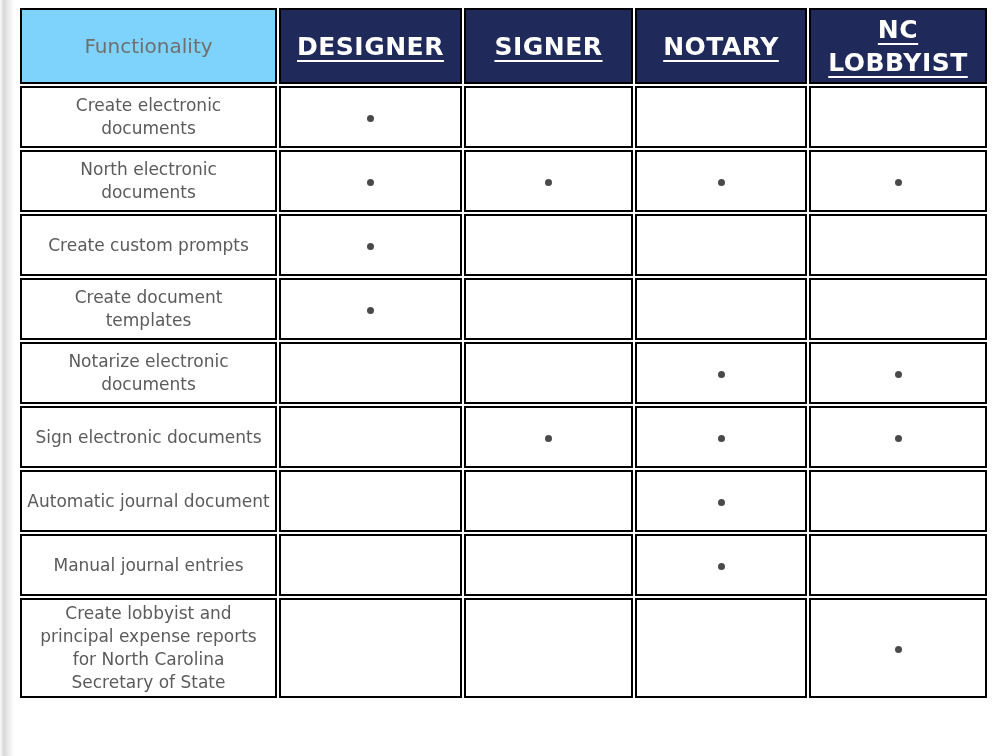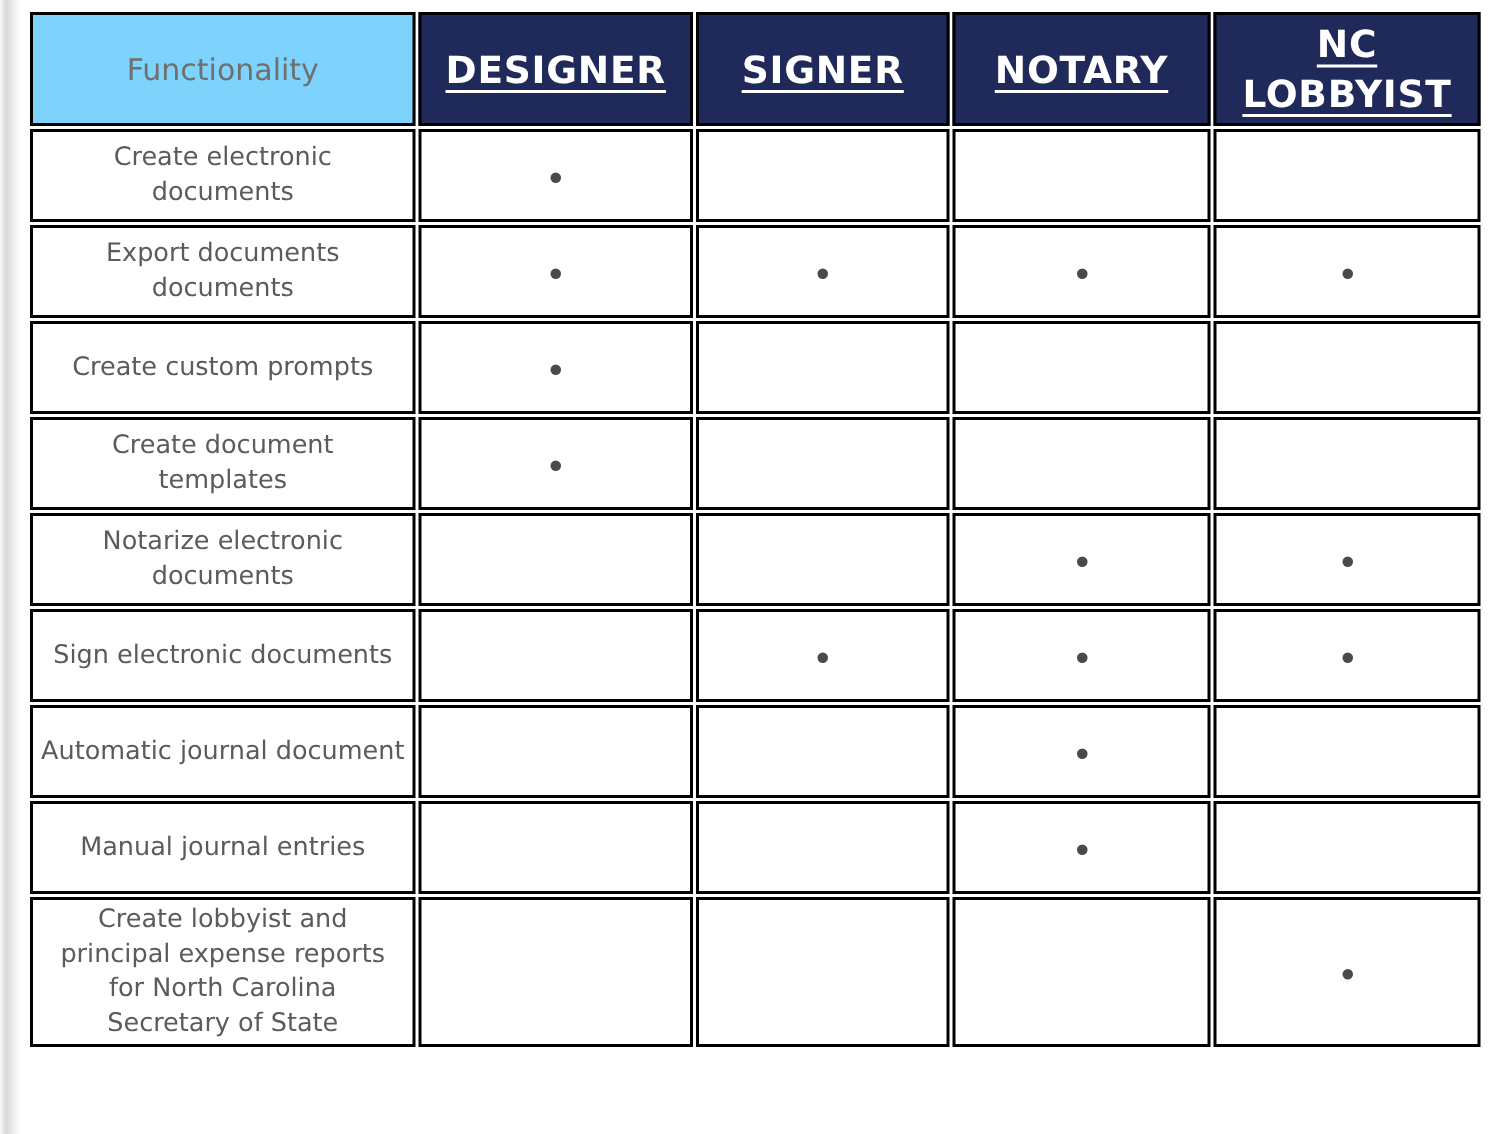--- a/index.html
+++ b/index.html
@@ -112,21 +112,21 @@
   <tbody>
       <tr>
     <td class="row-label">Create electronic
 documents</td>
     <td class="mark-cell"><span class="bullet"></span></td>
     <td class="mark-cell"></td>
     <td class="mark-cell"></td>
     <td class="mark-cell"></td>
   </tr>
       <tr>
-    <td class="row-label">Export documents
+    <td class="row-label">North electronic
 documents</td>
     <td class="mark-cell"><span class="bullet"></span></td>
     <td class="mark-cell"><span class="bullet"></span></td>
     <td class="mark-cell"><span class="bullet"></span></td>
     <td class="mark-cell"><span class="bullet"></span></td>
   </tr>
       <tr>
     <td class="row-label">Create custom prompts</td>
     <td class="mark-cell"><span class="bullet"></span></td>
     <td class="mark-cell"></td>

